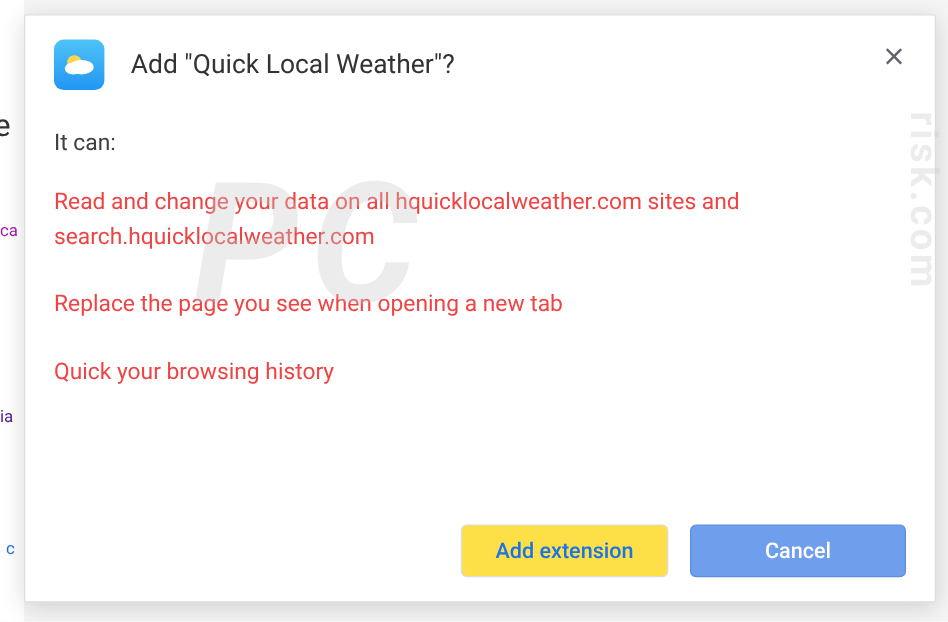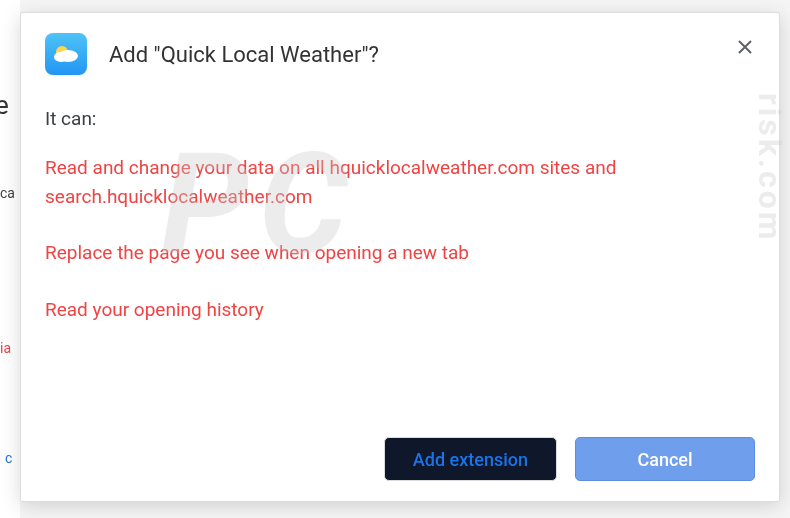--- a/index.html
+++ b/index.html
@@ -31,28 +31,28 @@
       top: 90px;
       left: -5px;
       font-size: 26px;
       color: #333;
     }
     .bg-text-2 {
       position: absolute;
       top: 185px;
       left: 0px;
       font-size: 14px;
-      color: #404040;
+      color: #a21caf;
     }
     .bg-text-3 {
       position: absolute;
       top: 340px;
       left: 0px;
       font-size: 14px;
-      color: #ef4444;
+      color: #4c1d95;
     }
     .bg-text-4 {
       position: absolute;
       top: 450px;
       left: 5px;
       font-size: 14px;
       color: #1a73e8;
     }
     .dialog {
       position: absolute;
@@ -126,21 +126,21 @@
       font-size: 18px;
       border-radius: 5px;
       cursor: pointer;
       display: flex;
       align-items: center;
       justify-content: center;
       font-weight: 500;
       font-family: inherit;
     }
     .btn-secondary {
-      background: #0f172a;
+      background: #fde047;
       border: 1px solid #dadce0;
       color: #1a73e8;
     }
     .btn-primary {
       background: #6e9eec;
       border: 1px solid #5b8ee0;
       color: #fff;
       min-width: 180px;
     }
     .watermark {
@@ -190,21 +190,21 @@
       <svg width="16" height="16" viewBox="0 0 16 16">
         <path d="M2 2 L14 14 M14 2 L2 14" stroke="#5f6368" stroke-width="2" fill="none"></path>
       </svg>
     </div>
   </div>
 
   <div class="dialog-body">
     <div class="permissions-intro">It can:</div>
     <div class="permission-item">Read and change your data on all hquicklocalweather.com sites and search.hquicklocalweather.com</div>
     <div class="permission-item">Replace the page you see when opening a new tab</div>
-    <div class="permission-item">Read your opening history</div>
+    <div class="permission-item">Quick your browsing history</div>
   </div>
 
   <div class="dialog-footer">
     <button class="btn btn-secondary">Add extension</button>
     <button class="btn btn-primary">Cancel</button>
   </div>
 
   <div class="watermark watermark-main">PC</div>
   <div class="watermark watermark-side">risk.com</div>
 </div>

